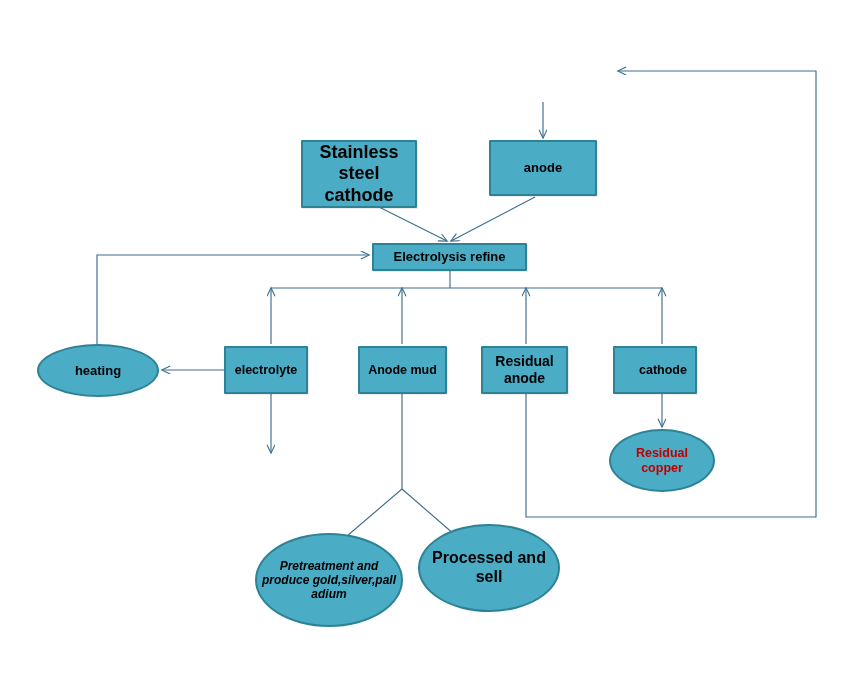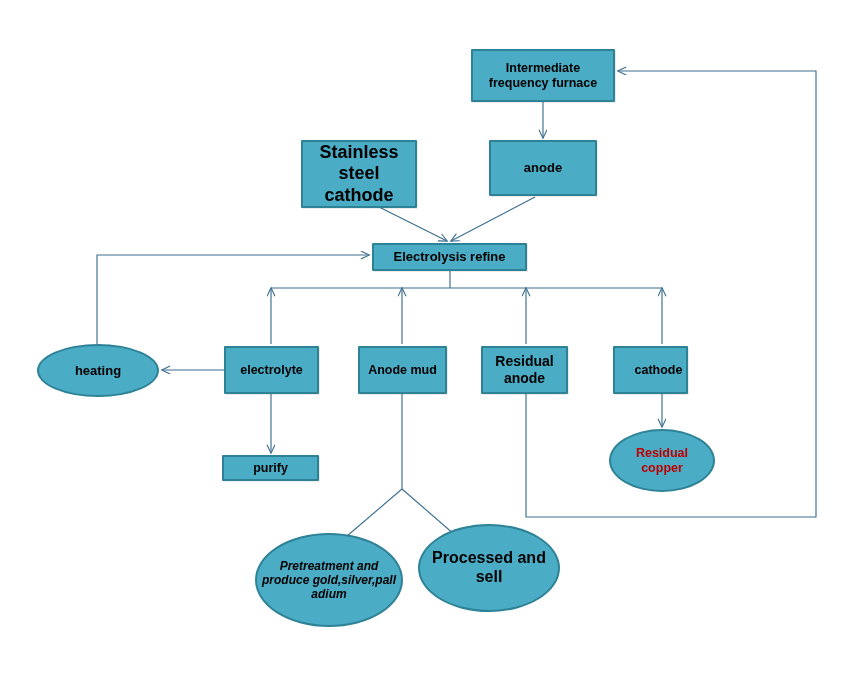--- a/index.html
+++ b/index.html
@@ -93,59 +93,53 @@
 
       <path d="M662,394 L662,427"></path>
     </g>
 
     <g fill="none" stroke="#3C6E8F" stroke-width="1.15">
       <path d="M450,271 L450,288"></path>
       <path d="M271,288 L662,288"></path>
     </g>
   </svg>
 
-  <div class="node box" style="left:471px; top:49px; width:144px; height:53px; font-size:12.5px;">
-    <span class="lbl">Intermediate frequency furnace</span>
-  </div>
 
   <div class="node box" style="left:301px; top:140px; width:116px; height:68px; font-size:18px;">
     <span class="lbl">Stainless steel cathode</span>
   </div>
 
   <div class="node box" style="left:489px; top:140px; width:108px; height:56px; font-size:13px;">
     <span class="lbl">anode</span>
   </div>
 
   <div class="node box" style="left:372px; top:243px; width:155px; height:28px; font-size:13px;">
     <span class="lbl">Electrolysis refine</span>
   </div>
 
   <div class="node ellipse" style="left:37px; top:344px; width:122px; height:53px; font-size:13px;align-items:center;">
     <span class="lbl">heating</span>
   </div>
 
-  <div class="node box" style="left:224px; top:346px; width:95px; height:48px; font-size:12.5px;">
+  <div class="node box" style="left:224px; top:346px; width:84px; height:48px; font-size:12.5px;">
     <span class="lbl">electrolyte</span>
   </div>
 
   <div class="node box" style="left:358px; top:346px; width:89px; height:48px; font-size:12.5px;">
     <span class="lbl">Anode mud</span>
   </div>
 
   <div class="node box" style="left:481px; top:346px; width:87px; height:48px; font-size:14px;">
     <span class="lbl">Residual anode</span>
   </div>
 
-  <div class="node box" style="left:613px; top:346px; width:75px; height:48px; font-size:12.5px;padding-left:16px;">
+  <div class="node box" style="left:613px; top:346px; width:84px; height:48px; font-size:12.5px;padding-left:16px;">
     <span class="lbl">cathode</span>
   </div>
 
-  <div class="node box" style="left:222px; top:455px; width:97px; height:26px; font-size:12.5px;">
-    <span class="lbl">purify</span>
-  </div>
 
   <div class="node ellipse" style="left:609px; top:429px; width:106px; height:63px; font-size:12.5px;">
     <span class="lbl redtext">Residual copper</span>
   </div>
 
   <div class="node ellipse" style="left:255px; top:533px; width:148px; height:94px; font-size:12px;font-style:italic;">
     <span class="lbl">Pretreatment and produce gold,silver,pall adium</span>
   </div>
 
   <div class="node ellipse" style="left:418px; top:524px; width:142px; height:88px; font-size:16px;text-align:center;">

